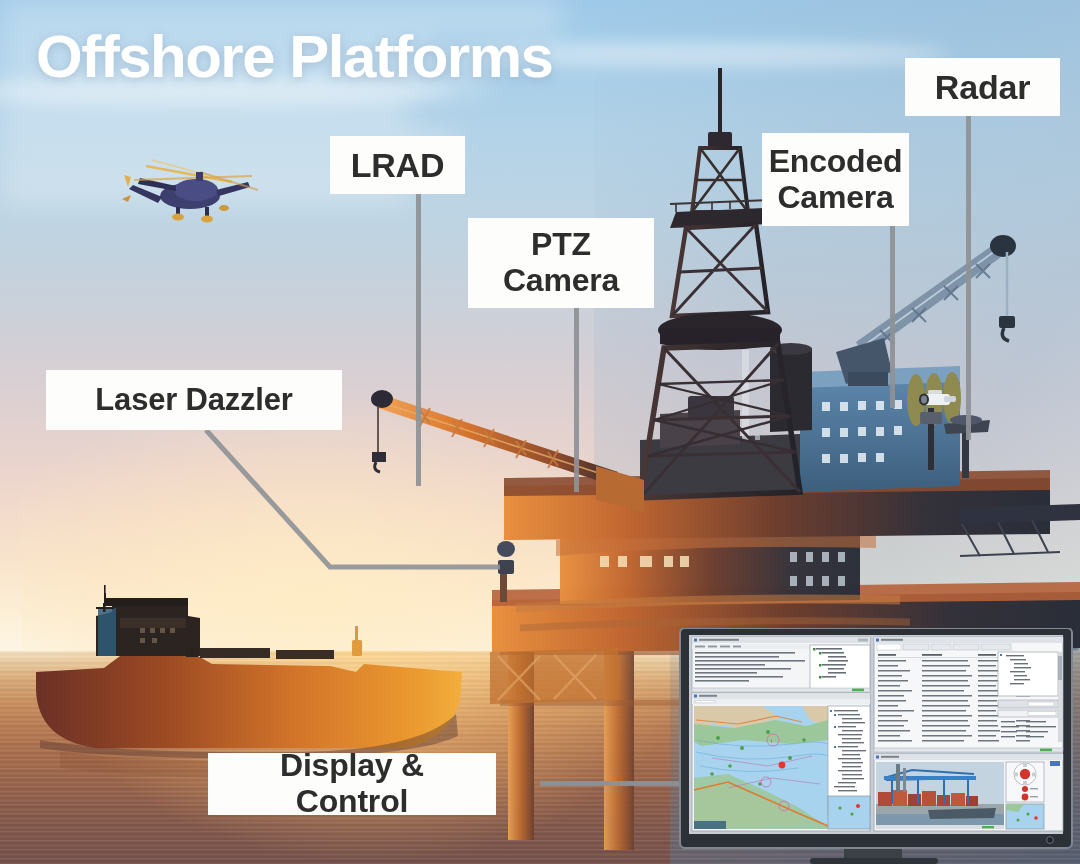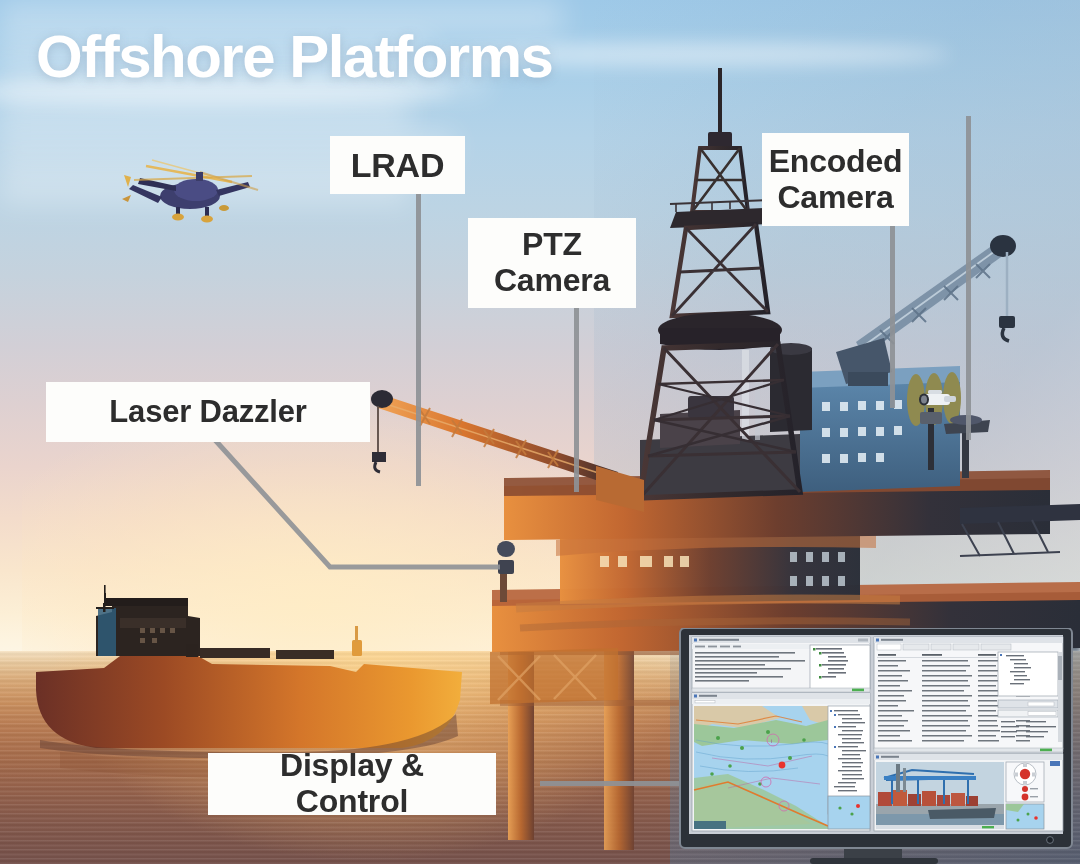--- a/index.html
+++ b/index.html
@@ -774,26 +774,27 @@
 
       <rect x="386" y="24" width="4" height="90" fill="#d7dbe0"></rect>
       <rect x="386" y="28" width="4" height="24" fill="#aab1b9"></rect>
 
       <circle cx="378" cy="212" r="3.4" fill="#1d2229" stroke="#6a727c" stroke-width="1"></circle>
     </svg>
   </div>
 
   <div class="title">Offshore Platforms</div>
 
+  <div class="label" style="left:905px; top:58px; width:155px; height:58px; font-size:34px;">Radar</div>
 
   <div class="label" style="left:762px; top:133px; width:147px; height:93px; font-size:32px;">Encoded
 Camera</div>
 
   <div class="label" style="left:330px; top:136px; width:135px; height:58px; font-size:34px;">LRAD</div>
 
-  <div class="label" style="left:468px; top:218px; width:168px; height:90px; font-size:32px;">PTZ
+  <div class="label" style="left:468px; top:218px; width:186px; height:90px; font-size:32px;">PTZ
 Camera</div>
 
-  <div class="label" style="left:46px; top:382px; width:324px; height:60px; font-size:31px;">Laser Dazzler</div>
+  <div class="label" style="left:46px; top:370px; width:296px; height:60px; font-size:31px;">Laser Dazzler</div>
 
   <div class="label" style="left:208px; top:753px; width:288px; height:62px; font-size:32px;">Display &amp; Control</div>
 
 </div>
 
 </body></html>

